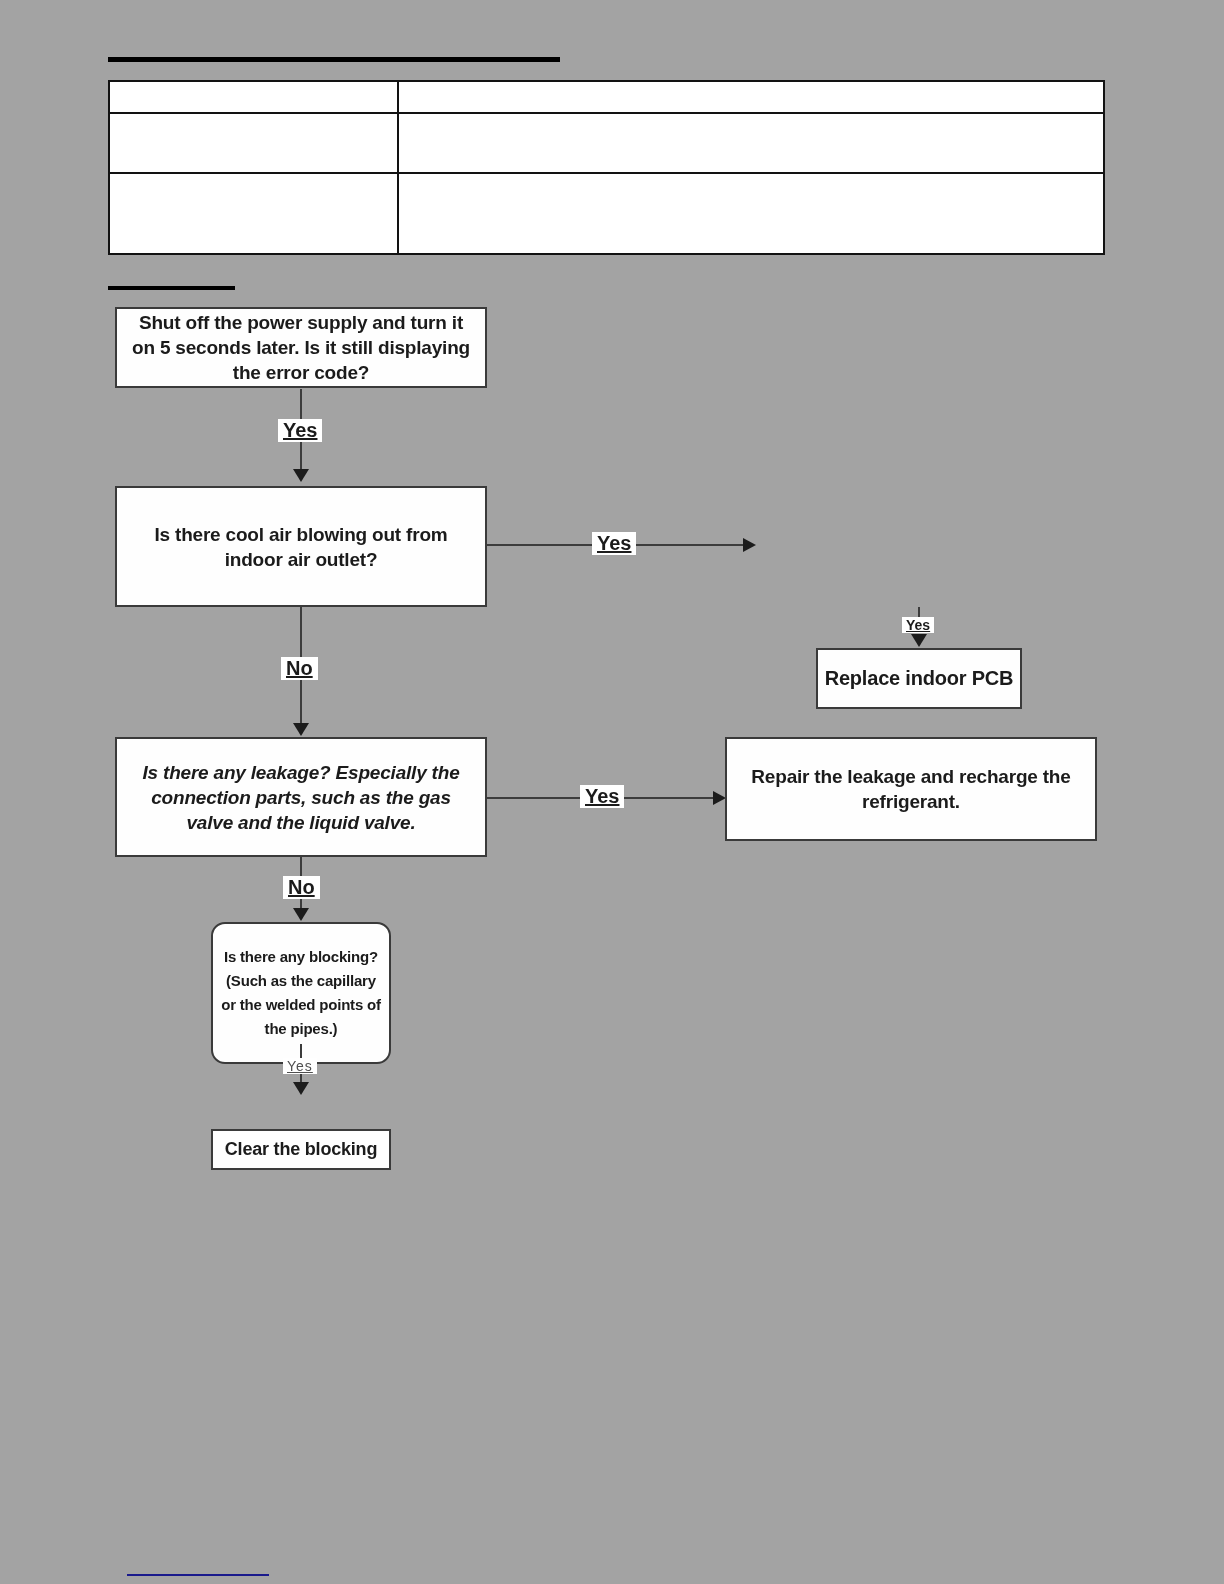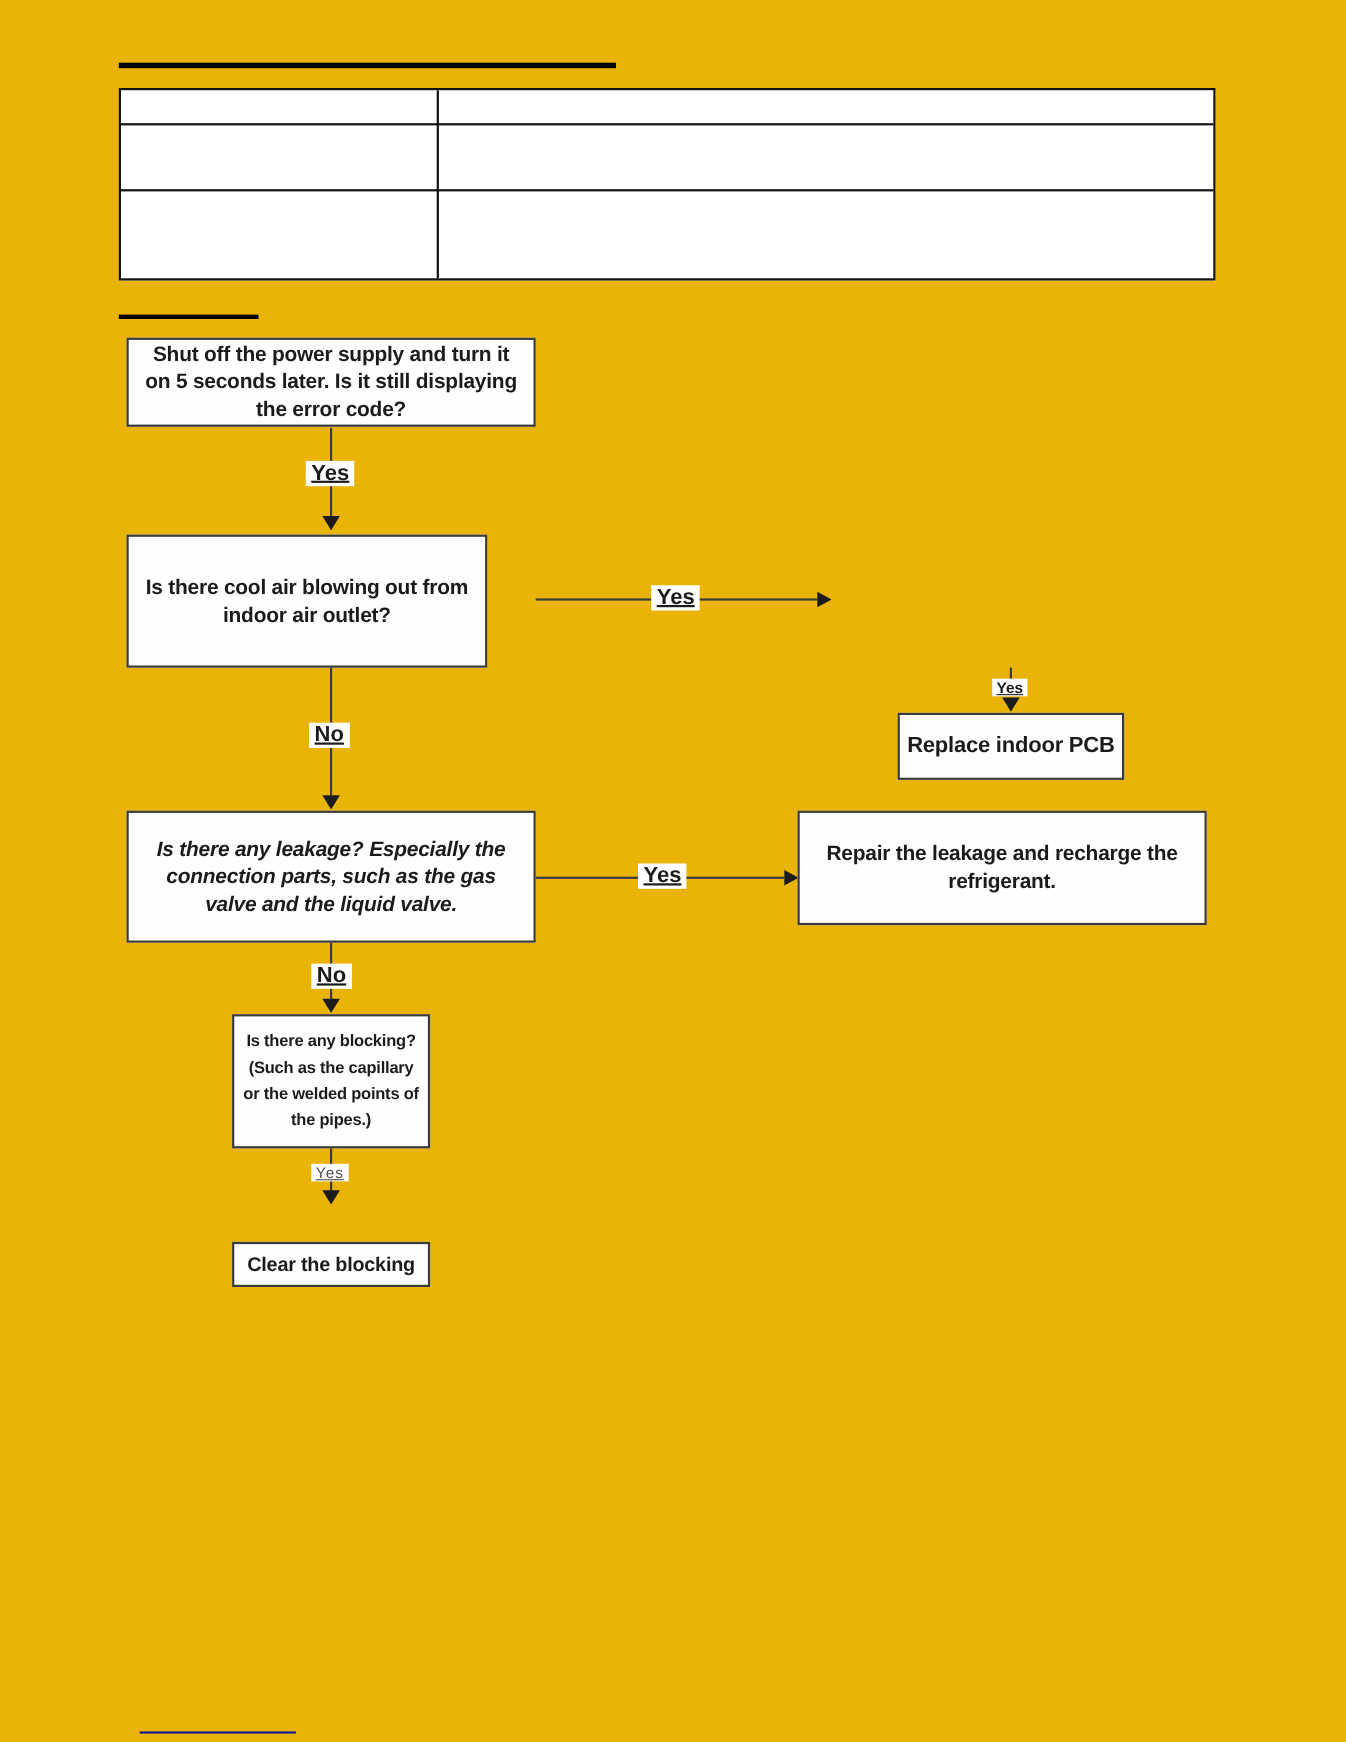--- a/index.html
+++ b/index.html
@@ -1,19 +1,19 @@
 <!DOCTYPE html>
 <html><head>
 <meta charset="utf-8">
 <style>
   * { margin:0; padding:0; box-sizing:border-box; }
   html,body { background:#ffffff; }
   body { font-family:"Liberation Sans", sans-serif; }
   .page {
-    position:relative; width:1224px; height:1584px; background:#eab308;
+    position:relative; width:1224px; height:1584px; background:#a3a3a3;
     overflow:hidden; margin:0 auto;
   }
   .rule { position:absolute; background:#000; }
   
   .tbl { position:absolute; left:108px; top:80px; width:997px; height:175px; border:2px solid #121212; background:#fff; }
   .tbl .vdiv { position:absolute; left:287px; top:0; width:2px; height:100%; background:#121212; }
   .tbl .hdiv { position:absolute; left:0; width:100%; height:2px; background:#121212; }
   .tbl .hdiv.r1 { top:30px; }
   .tbl .hdiv.r2 { top:90px; }
   .tbl .cell { position:absolute; font-size:14px; color:#111; padding:3px 6px; overflow:hidden; }
@@ -63,21 +63,21 @@
   <div class="rule" style="left:108px; top:286px; width:127px; height:4px;"></div>
 
   <div class="node big" style="left:115px; top:307px; width:372px; height:81px;">
     <span>Shut off the power supply and turn it on 5 seconds later. Is it still displaying the error code?</span>
   </div>
 
   <div class="vline" style="left:300px; top:389px; height:81px;"></div>
   <div class="edge-label" style="left:278px; top:419px;">Yes</div>
   <div class="head-down" style="left:293px; top:469px;"></div>
 
-  <div class="node big" style="left:115px; top:486px; width:328px; height:121px;">
+  <div class="node big" style="left:115px; top:486px; width:372px; height:121px;">
     <span>Is there cool air blowing out from indoor air outlet?</span>
   </div>
 
   <div class="hline" style="left:487px; top:544px; width:256px;"></div>
   <div class="edge-label" style="left:592px; top:532px;">Yes</div>
   <div class="head-right" style="left:743px; top:538px;"></div>
 
 
   <div class="vline" style="left:918px; top:607px; height:24px;"></div>
   <div class="edge-label sm" style="left:902px; top:617px;">Yes</div>
@@ -100,21 +100,21 @@
   <div class="head-right" style="left:713px; top:791px;"></div>
 
   <div class="node big" style="left:725px; top:737px; width:372px; height:104px;">
     <span>Repair the leakage and recharge the refrigerant.</span>
   </div>
 
   <div class="vline" style="left:300px; top:857px; height:53px;"></div>
   <div class="edge-label" style="left:283px; top:876px;">No</div>
   <div class="head-down" style="left:293px; top:908px;"></div>
 
-  <div class="node small" style="left:211px; top:922px; width:180px; height:122px;">
+  <div class="node small" style="left:211px; top:922px; width:180px; height:142px;border-radius:14px;">
     <span>Is there any blocking? (Such as the capillary or the welded points of the pipes.)</span>
   </div>
 
   <div class="vline" style="left:300px; top:1044px; height:40px;"></div>
   <div class="edge-label sm light" style="left:283px; top:1058px;">Yes</div>
   <div class="head-down" style="left:293px; top:1082px;"></div>
 
   <div class="node clear" style="left:211px; top:1097px; width:180px; height:41px;margin-top:32px;">
     <span>Clear the blocking</span>
   </div>

